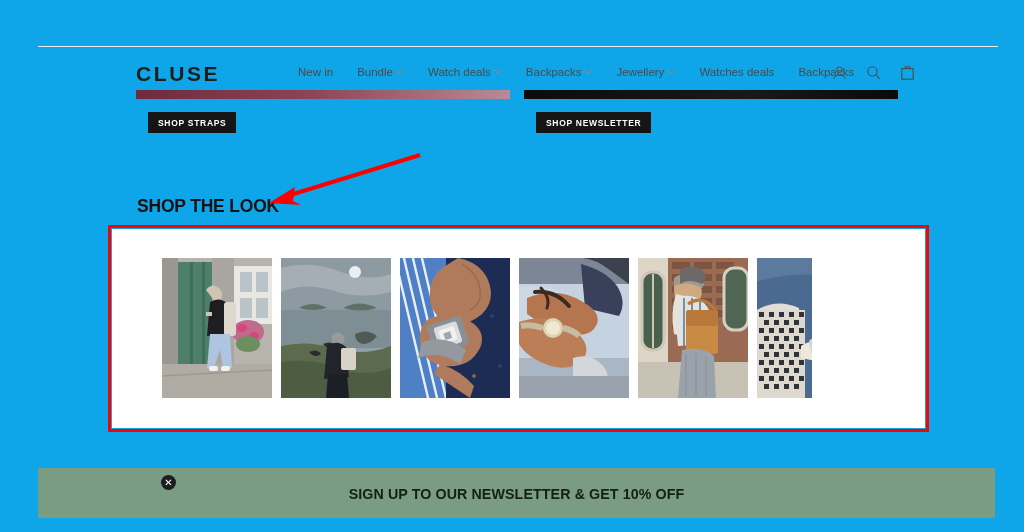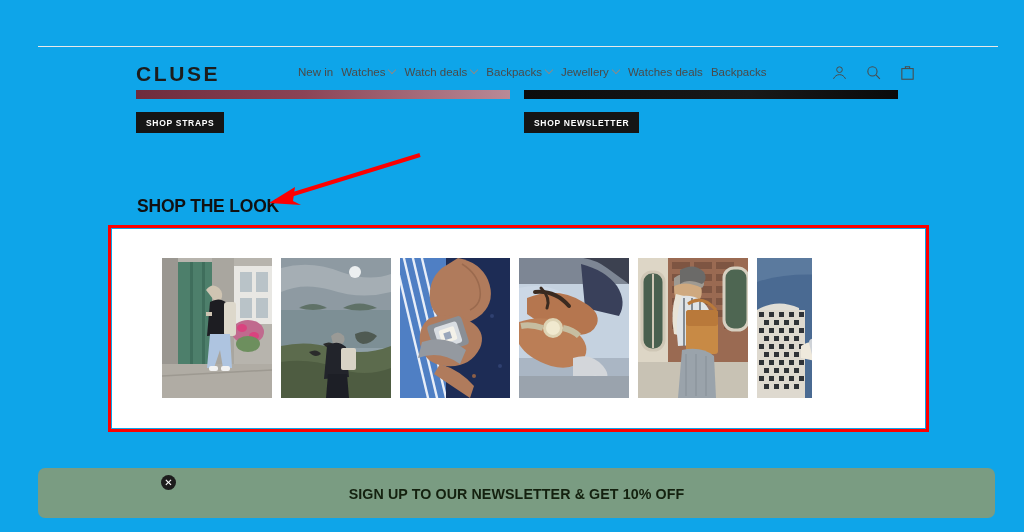--- a/index.html
+++ b/index.html
@@ -9,21 +9,21 @@
     font-family: "Liberation Sans", sans-serif;
     overflow: hidden;
   }
   #page { position: relative; width: 1024px; height: 532px; background: #0ea5e9; }
   .header-rule { position: absolute; left: 38px; top: 46px; width: 960px; height: 1px; background: #e9e9e9; }
   .logo {
     position: absolute; left: 136px; top: 62px;
     font-size: 21px; font-weight: 700; letter-spacing: 2.6px; color: #1c1c1c;
     font-family: "Liberation Sans", sans-serif;
   }
-  .nav { position: absolute; left: 298px; top: 66px; display: flex; align-items: center; gap: 8px; }
+  .nav { position: absolute; left: 298px; top: 66px; display: flex; align-items: center; gap: 24px; }
   .nav-item {
     display: flex; align-items: center; gap: 4px;
     font-size: 11.5px; color: #4a4a4a; white-space: nowrap; cursor: pointer;
   }
   .chev { display: inline-block; width: 7px; height: 7px; position: relative; top: -2px; }
   .chev::before {
     content: ""; position: absolute; left: 0; top: 0;
     width: 5px; height: 5px;
     border-right: 1px solid #8a8a8a; border-bottom: 1px solid #8a8a8a;
     transform: rotate(45deg);
@@ -34,21 +34,21 @@
 
   
   .strip { position: absolute; height: 9px; top: 90px; }
   .strip-left { left: 136px; width: 374px; background: linear-gradient(90deg, #6e2b3c 0%, #8b4356 45%, #b98a97 100%); }
   .strip-right { left: 524px; width: 374px; background: linear-gradient(90deg, #0c0c0c 0%, #191919 60%, #0a0a0a 100%); }
   .shop-btn {
     position: absolute; top: 112px; height: 21px;
     background: #151515; color: #ffffff;
     font-size: 8.5px; font-weight: 700; letter-spacing: 0.7px;
     display: flex; align-items: center; justify-content: center;
-    padding: 0 10px; cursor: pointer;
+    padding: 0 10px; cursor: pointer; margin-left: 12px;
   }
   .btn-straps { left: 136px; min-width: 70px; }
   .btn-jewel  { left: 524px; min-width: 82px; }
 
   
   .section-title {
     position: absolute; left: 137px; top: 195px;
     font-size: 19px; font-weight: 700; letter-spacing: -0.2px;
     color: #111; font-family: "Liberation Sans", sans-serif;
     transform: scaleX(0.92); transform-origin: left center;
@@ -65,21 +65,20 @@
   .anno-box {
     position: absolute; left: 108px; top: 225px; width: 821px; height: 207px;
     border: 3px solid #fd0000; pointer-events: none;
   }
   .anno-arrow { position: absolute; left: 255px; top: 145px; width: 190px; height: 75px; pointer-events: none; }
 
   
   .news-bar {
     position: absolute; left: 38px; top: 468px; width: 957px; height: 50px;
     background: #7a9c82;
-    border-radius: 7px;
   }
   .news-text {
     position: absolute; left: 0; top: 0; width: 957px; height: 50px;
     display: flex; align-items: center; justify-content: center;
     font-size: 15px; font-weight: 700; color: #14210f; letter-spacing: 0.1px;
     transform: scaleX(0.95);
   }
   .promo-tab {
     position: absolute; left: 55px; top: 484px; width: 125px; height: 34px;
     background: #ffffff; display: flex; align-items: center; justify-content: center;
@@ -99,21 +98,21 @@
 
   <div class="header-rule"></div>
 
   <div class="logo">CLUSE</div>
 
   <div class="nav">
     <div class="nav-item">
       <span>New in</span>
     </div>
     <div class="nav-item">
-      <span>Watches</span>
+      <span>Bundle</span>
       <span class="chev"></span>
     </div>
     <div class="nav-item">
       <span>Watch deals</span>
       <span class="chev"></span>
     </div>
     <div class="nav-item">
       <span>Backpacks</span>
       <span class="chev"></span>
     </div>

